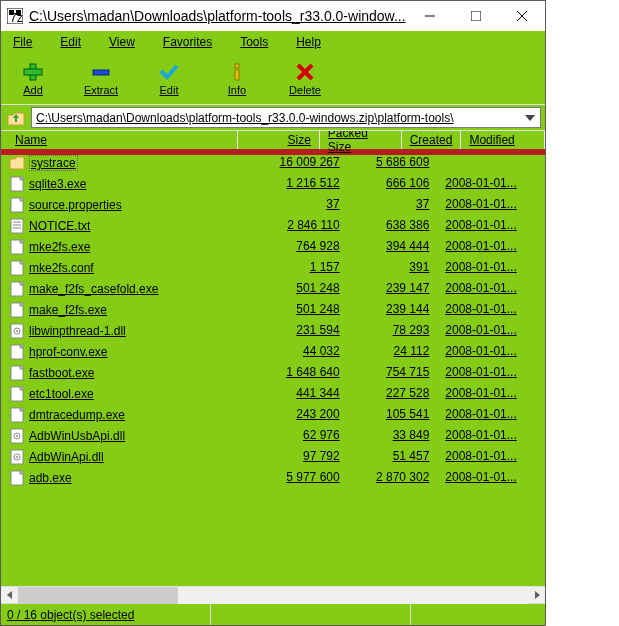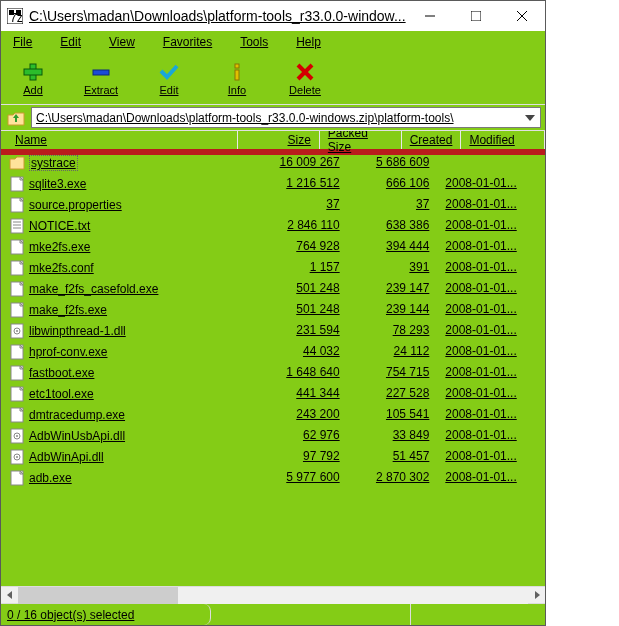--- a/index.html
+++ b/index.html
@@ -49,21 +49,21 @@
 
 
 .hscroll { height: 17px; background: #f0f0f0; display: flex; align-items: center; border-top: 1px solid #dcdcdc; }
 .hscroll .sbtn { width: 17px; height: 17px; background: #f0f0f0; display:flex;align-items:center;justify-content:center; color:#606060;}
 .hscroll .strack { flex: 1; height: 17px; background: #f0f0f0; position: relative; }
 .hscroll .sthumb { position: absolute; left: 0; width: 160px; height: 17px; background: #cdcdcd; }
 
 
 .statusbar { height: 22px; display: flex; align-items: center; border-top: 1px solid #dcdcdc; }
 .statusbar .cell { padding: 0 6px; font-size: 12px; height: 100%; display:flex; align-items:center; border-right: 1px solid #dcdcdc; }
-.statusbar .cell:first-child { width: 210px; border-radius: 7px; }
+.statusbar .cell:first-child { width: 210px; }
 .statusbar .cell.mid { width: 200px; }
 .statusbar .cell:last-child { flex:1; border-right:none; }
 
 svg { display:block; }
 </style>
 </head>
 <body>
 
 <div class="window">
 

